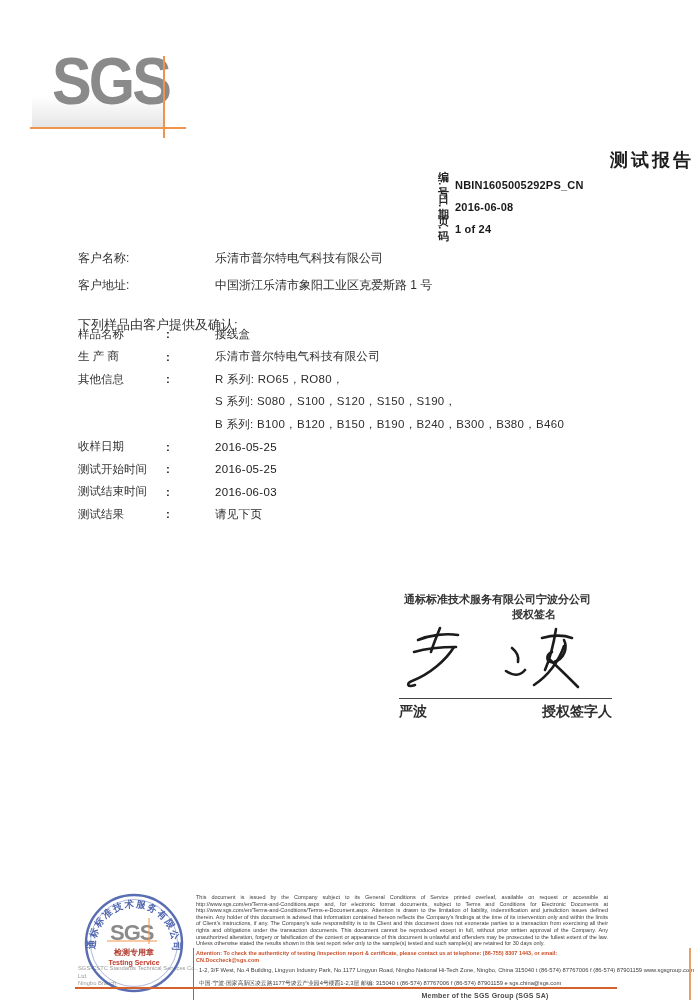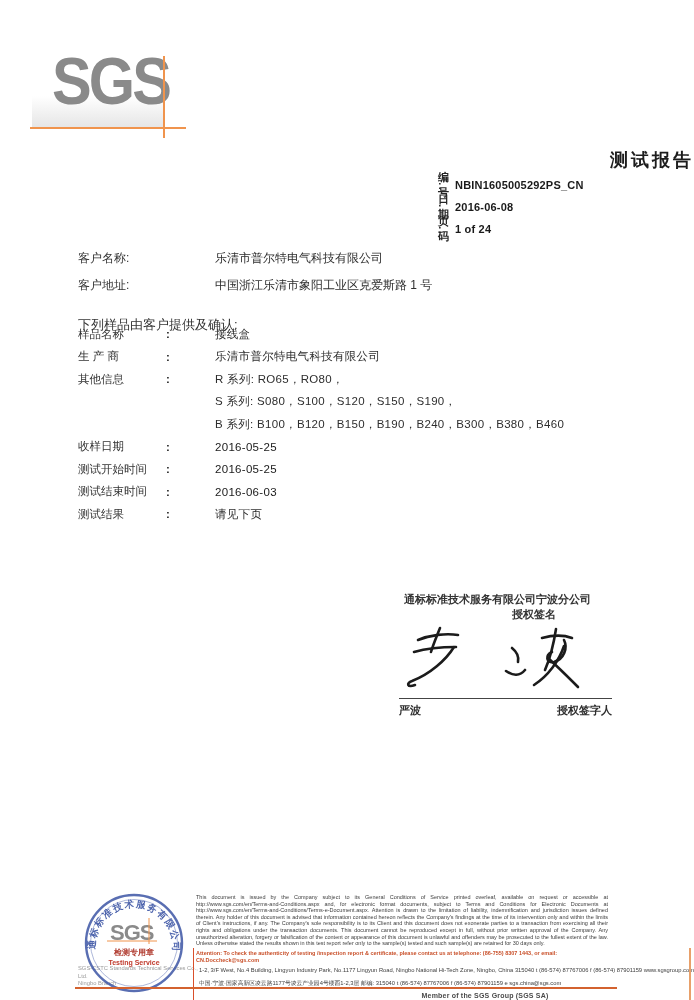--- a/index.html
+++ b/index.html
@@ -41,21 +41,21 @@
   .s-value { color:#2e2e2e; letter-spacing:.3px; }
   .s-row.bold-val .s-value { font-weight:400; color:#1a1a1a; }
 
   
   .sig-block { position:absolute; left:404px; top:582px; width:260px; font-size:11px; color:#333;font-weight:bold; }
   .sig-company { line-height:15px; }
   .sig-label { line-height:15px;text-align:center; }
   .sig-svg { position:absolute; left:-8px; top:32px; }
   .sig-line { position:absolute; left:-5px; top:106px; width:213px; height:1px; background:#444; }
   .sig-names { position:absolute; left:-5px; top:111px; width:213px; display:flex;
-    justify-content:space-between; font-size:11px; color:#2e2e2e; }
+    justify-content:space-between; font-size:14px; color:#2e2e2e; }
 
   
   .footer { position:absolute; left:0; top:876px; width:694px; height:124px; font-size:5.5px; }
   .stamp-company { position:absolute; left:78px; top:79px; width:130px; color:#9a9a9a;
     font-size:5.8px; line-height:7.5px; }
   .stamp-svg { position:absolute; left:83px; top:6px; }
   .legal { position:absolute; left:196px; top:8px; width:412px; color:#3d3d3d;
     font-size:5.5px; line-height:6.6px; text-align:justify; }
   .attention { position:absolute; left:196px; top:64px; width:412px; color:#c9502a;
     font-weight:700; font-size:5.5px; line-height:6.6px; }

